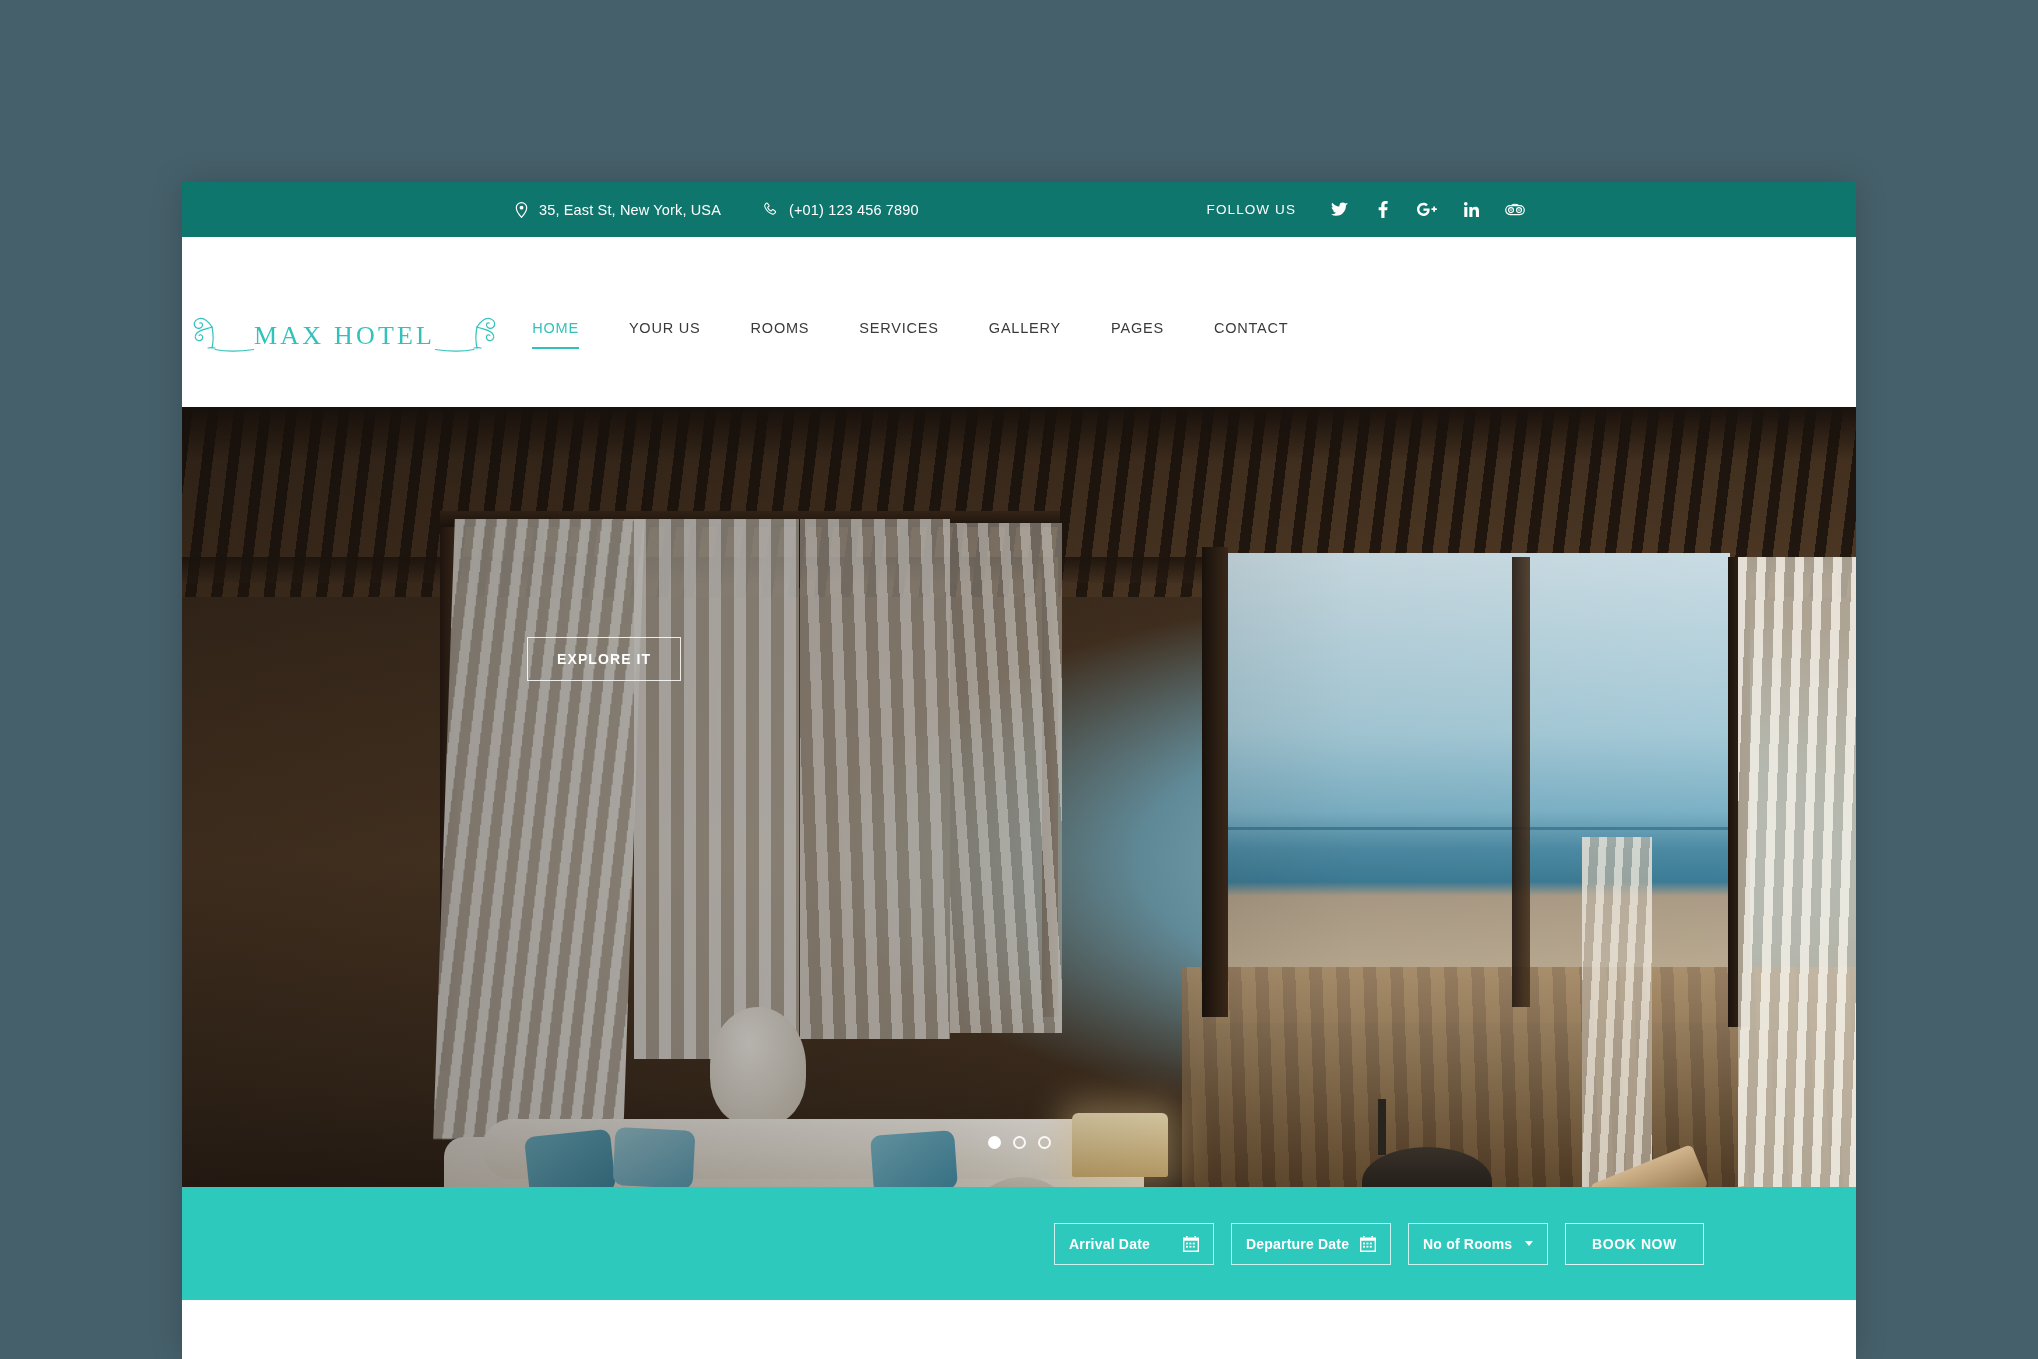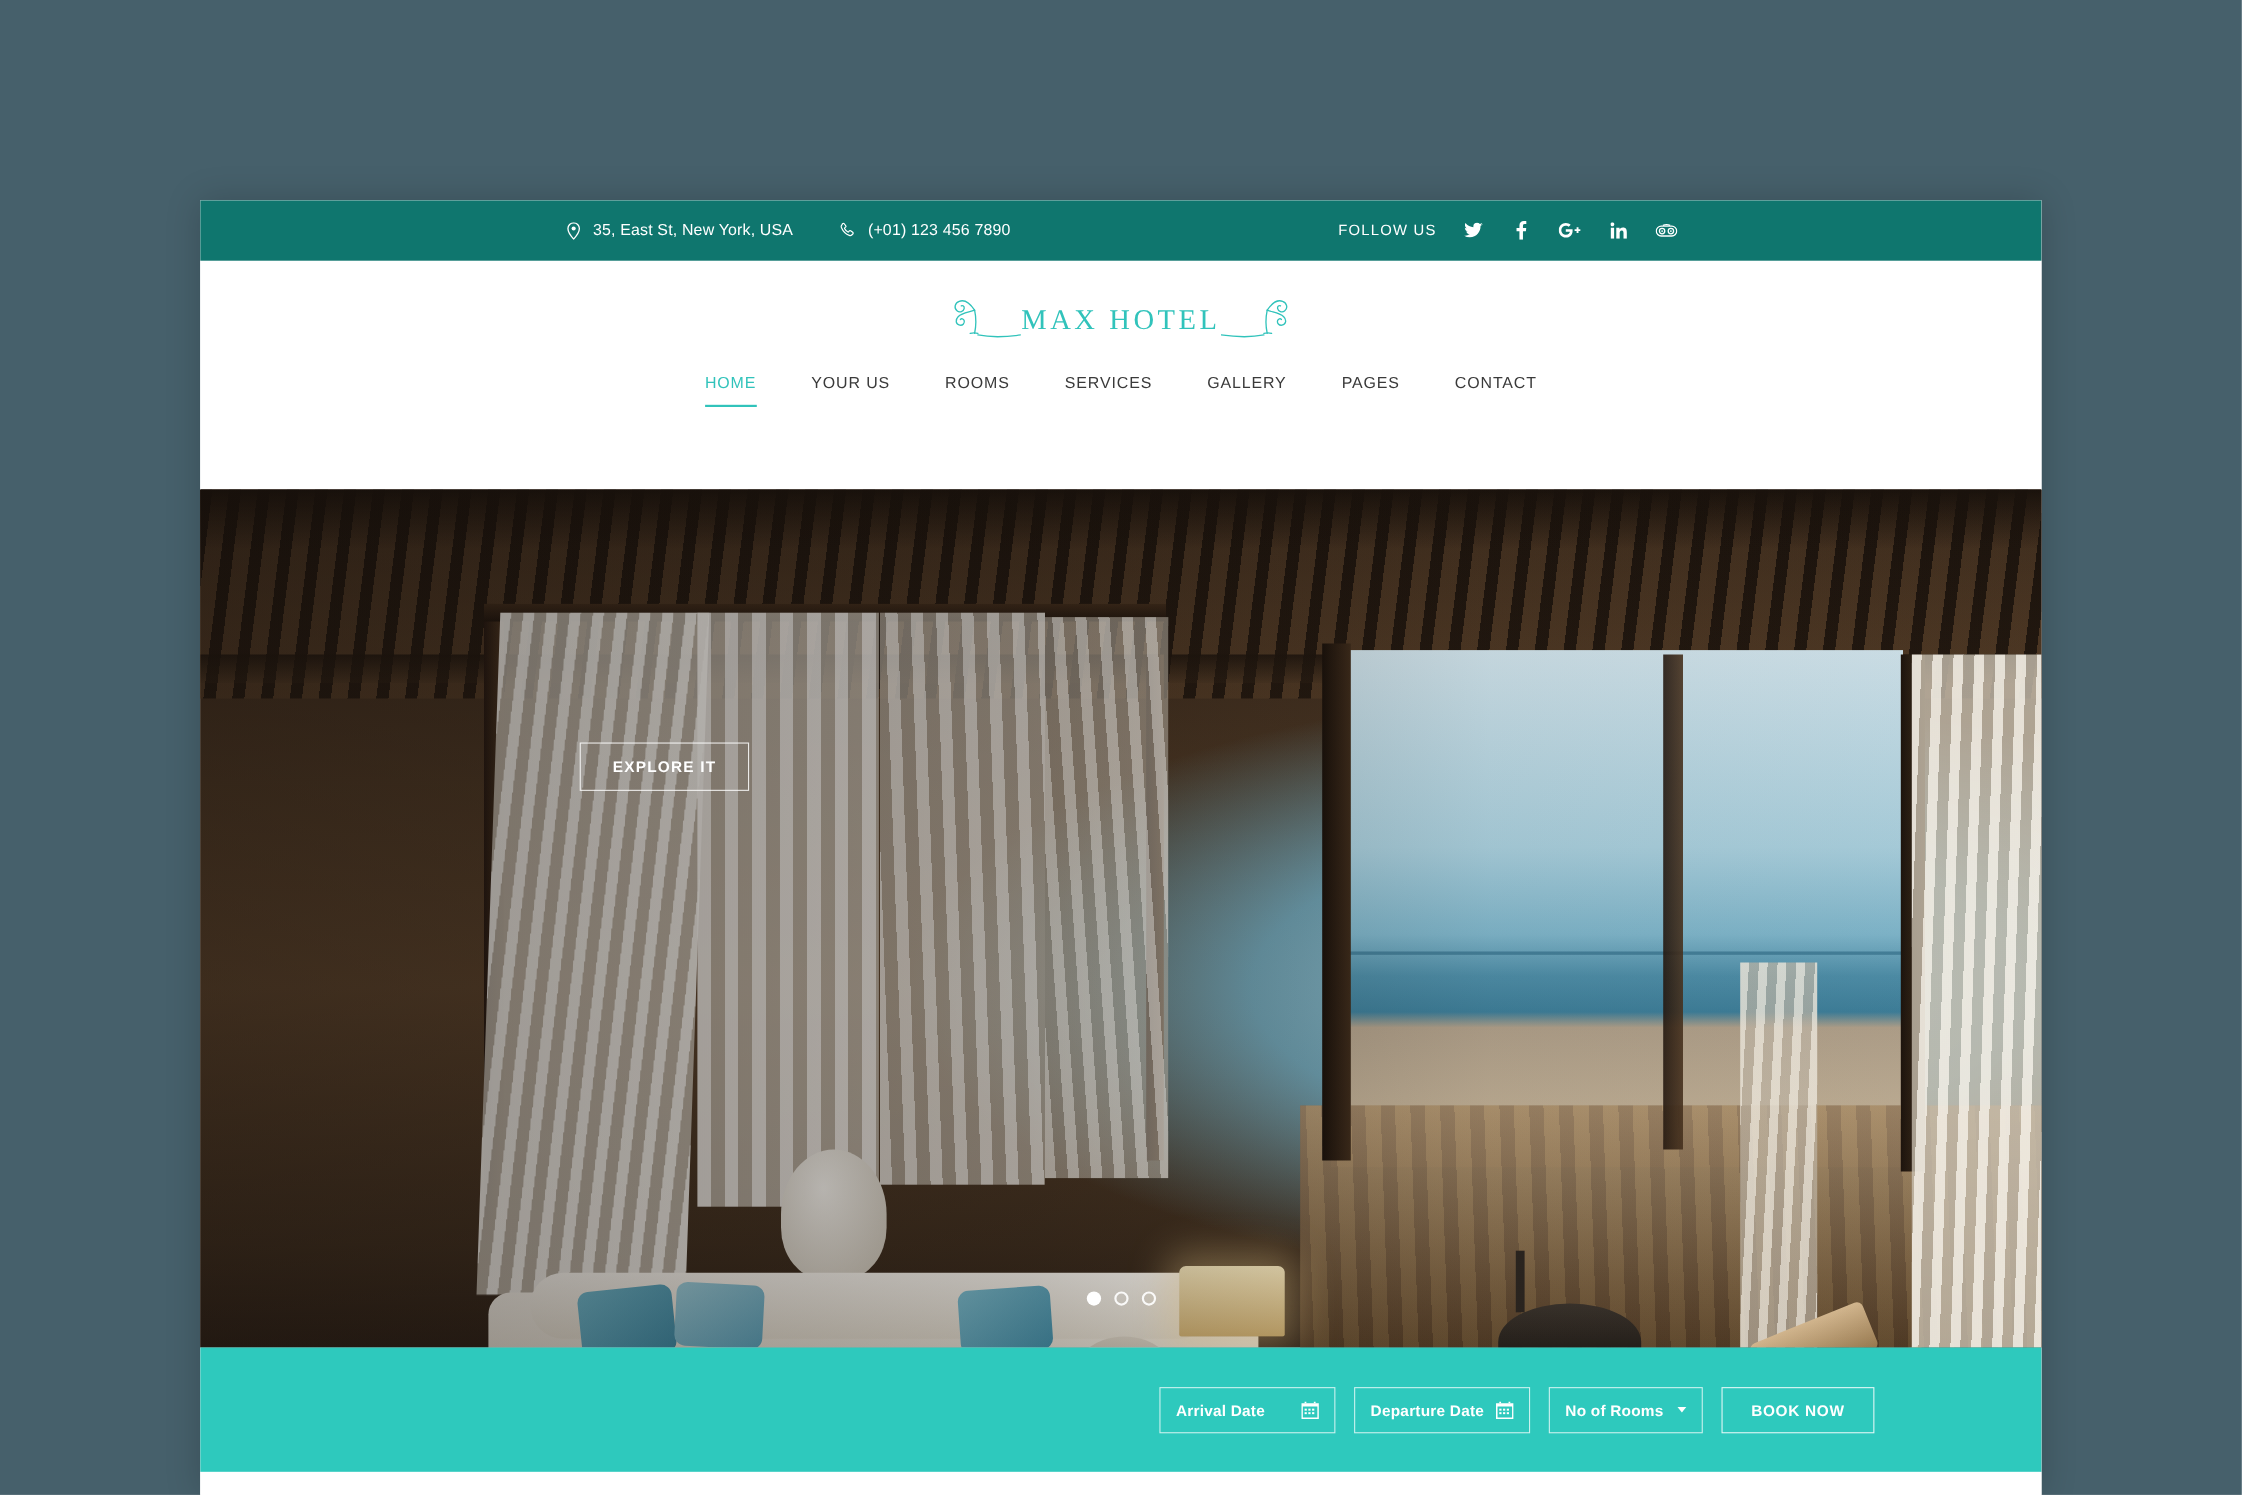--- a/index.html
+++ b/index.html
@@ -58,35 +58,36 @@
     position: absolute;
     right: 330px;
     display: flex;
     align-items: center;
     gap: 22px;
   }
   .follow-label {
     font-size: 13.5px;
     letter-spacing: 1.1px;
     color: #ffffff;
+    margin-right: 10px;
   }
   .social {
     width: 22px; height: 22px;
     display: flex; align-items: center; justify-content: center;
     color: #ffffff;
     cursor: pointer;
   }
   .social svg { display: block; }
 
   
   .header {
-    height: 208px;
+    height: 170px;
     background: #ffffff;
     display: flex;
-    flex-direction: column;
+    flex-direction: row;
     align-items: center;
     justify-content: flex-start;
     text-align: center;
   }
   .logo {
     margin-top: 28px;
     display: flex;
     align-items: center;
     justify-content: center;
     height: 52px;

